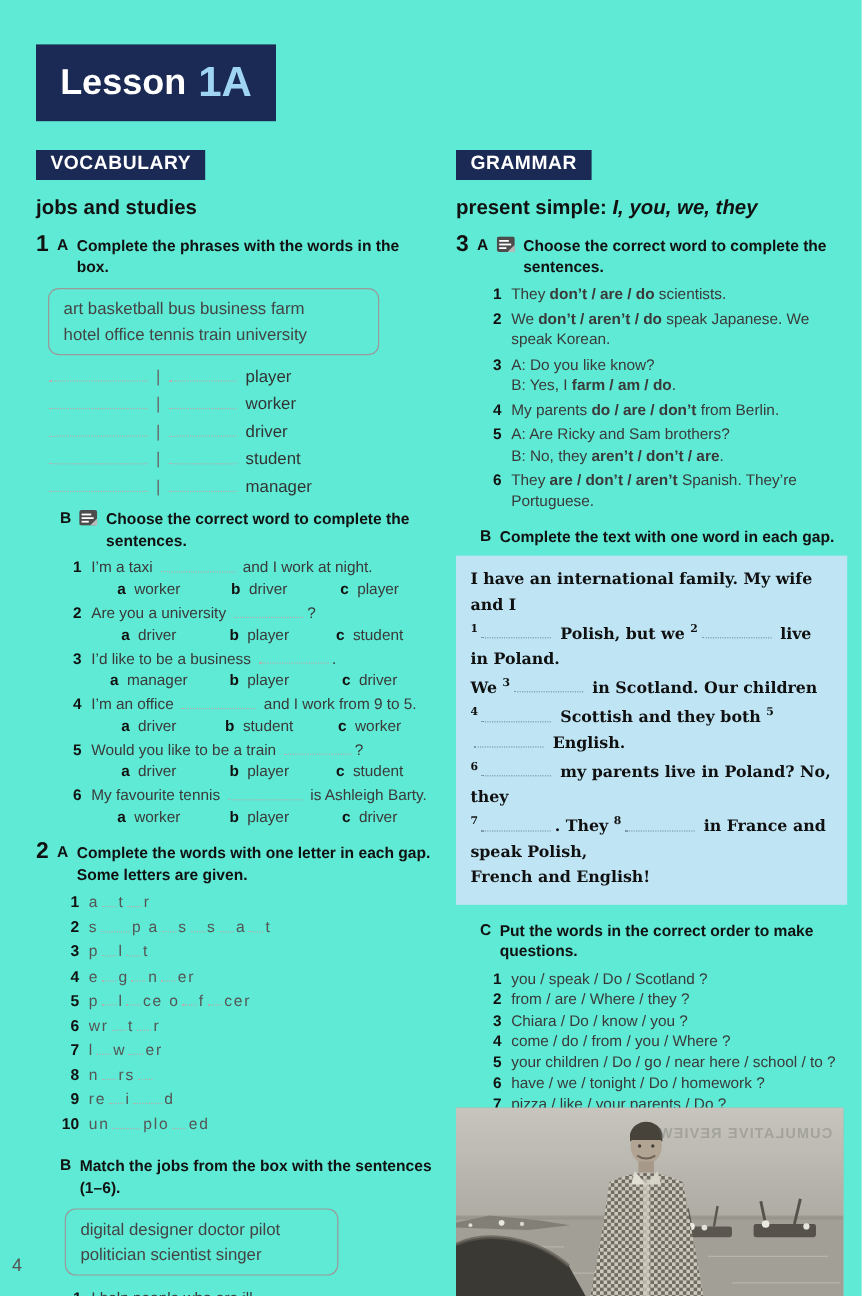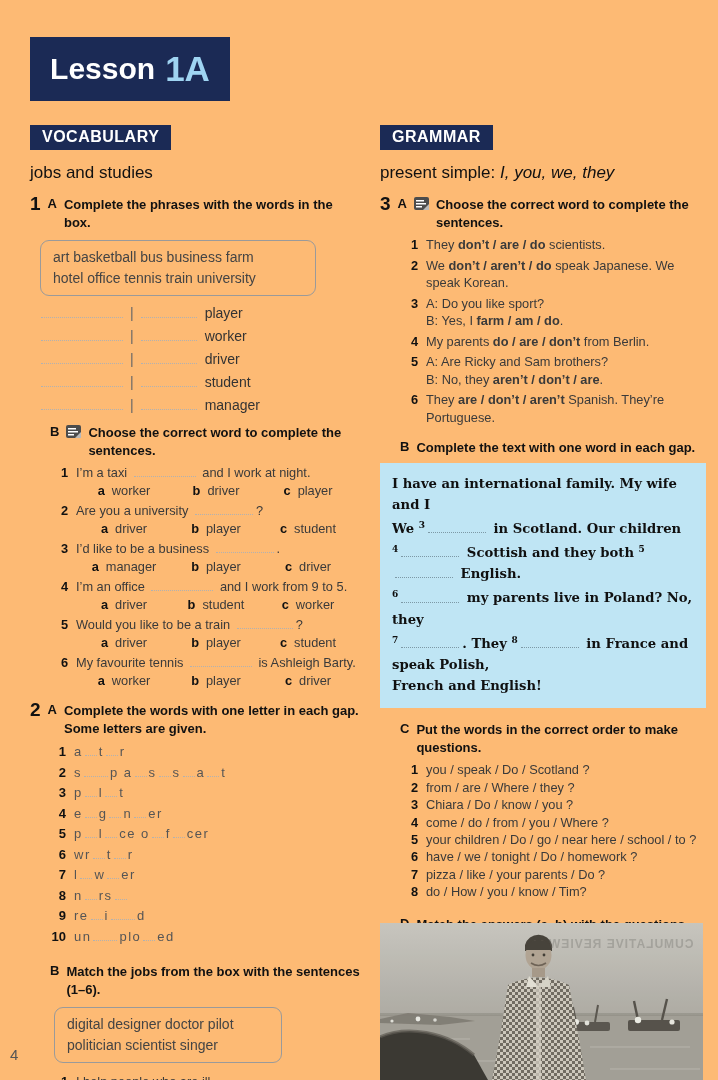--- a/index.html
+++ b/index.html
@@ -1,33 +1,33 @@
 <!DOCTYPE html>
 <html><head>
 <meta charset="utf-8">
 <style>
   html,body{margin:0;padding:0;background:#e8e8e8;}
-  .page{position:relative;width:718px;height:1080px;background:#fdba74;overflow:hidden;
+  .page{position:relative;width:718px;height:1080px;background:#5eead4;overflow:hidden;
         font-family:"Liberation Sans",sans-serif;color:#222;}
   
   .lesson-box{position:absolute;left:30px;top:37px;width:200px;height:64px;background:#1b2a55;
               display:flex;align-items:center;justify-content:center;gap:10px;}
   .lesson-label{color:#fff;font-weight:bold;font-size:30px;}
   .lesson-code{color:#9fd4f2;font-weight:bold;font-size:35px;}
   .summary{position:absolute;left:240px;top:41px;}
   .sum-line{display:table;background:#c8e9f8;color:#1a2438;font-size:12.5px;line-height:19px;
             padding:0 10px 1px 8px;white-space:nowrap;}
   .sum-line b{color:#101f3c;}
   
   .col{position:absolute;top:125px;}
   .col.left{left:30px;width:332px;}
   .col.right{left:380px;width:326px;}
   .sec-box{display:inline-block;background:#1b2a55;color:#fff;font-weight:bold;font-size:16px;
            letter-spacing:.5px;padding:3px 12px 4px;}
-  .subtitle{font-weight:normal;font-size:17px;color:#111;margin:13px 0 2px;}
+  .subtitle{font-weight:bold;font-size:17px;color:#111;margin:13px 0 2px;}
   .subtitle i{font-style:italic;}
   .ex-head{display:flex;align-items:flex-start;gap:7px;margin:11px 0 5px;color:#111;}
   .ex-head .ex-num{font-size:19px;font-weight:bold;line-height:1;margin-top:0;}
   .ex-head .ex-letter{font-size:13px;font-weight:bold;margin-top:2px;}
   .ex-head .ex-instr{font-size:13px;font-weight:bold;margin-top:2px;line-height:1.35;flex:1;}
   .ex-head.sub{margin-left:20px;}
   .wicon{flex:0 0 15px;width:15px;height:13px;margin-top:3px;border-radius:2px;position:relative;
     background:
       linear-gradient(#fff,#fff) 2px 3px/8px 1.5px no-repeat,
       linear-gradient(#fff,#fff) 2px 6px/10px 1.5px no-repeat,
@@ -254,21 +254,21 @@
         </div>
         <div class="q-item">
           <div class="q-line">
             <span class="inum">2</span>
             <span class="itxt">We <b>don’t / aren’t / do</b> speak Japanese. We speak Korean.</span>
           </div>
         </div>
         <div class="q-item">
           <div class="q-line">
             <span class="inum">3</span>
-            <span class="itxt">A: Do you like sport?</span>
+            <span class="itxt">A: Do you like know?</span>
           </div>
           <div class="q-line cont">
             <span class="inum">3</span>
             <span class="itxt">B: Yes, I <b>farm / am / do</b>.</span>
           </div>
         </div>
         <div class="q-item">
           <div class="q-line">
             <span class="inum">4</span>
             <span class="itxt">My parents <b>do / are / don’t</b> from Berlin.</span>
@@ -291,20 +291,21 @@
           </div>
         </div>
       </div>
 
     <div class="ex-head sub">
       <span class="ex-letter">B</span>
       <span class="ex-instr">Complete the text with one word in each gap.</span>
     </div>
     <div class="blue-box" id="ex3b-box">
         <div>I have an international family. My wife and I</div>
+        <div><sup>1</sup><span class="gap"></span> Polish, but we <sup>2</sup><span class="gap"></span> live in Poland.</div>
         <div>We <sup>3</sup><span class="gap"></span> in Scotland. Our children</div>
         <div><sup>4</sup><span class="gap"></span> Scottish and they both <sup>5</sup><span class="gap"></span> English.</div>
         <div><sup>6</sup><span class="gap"></span> my parents live in Poland? No, they</div>
         <div><sup>7</sup><span class="gap"></span>. They <sup>8</sup><span class="gap"></span> in France and speak Polish,</div>
         <div>French and English!</div>
       </div>
 
     <div class="ex-head sub">
       <span class="ex-letter">C</span>
       <span class="ex-instr">Put the words in the correct order to make questions.</span>

